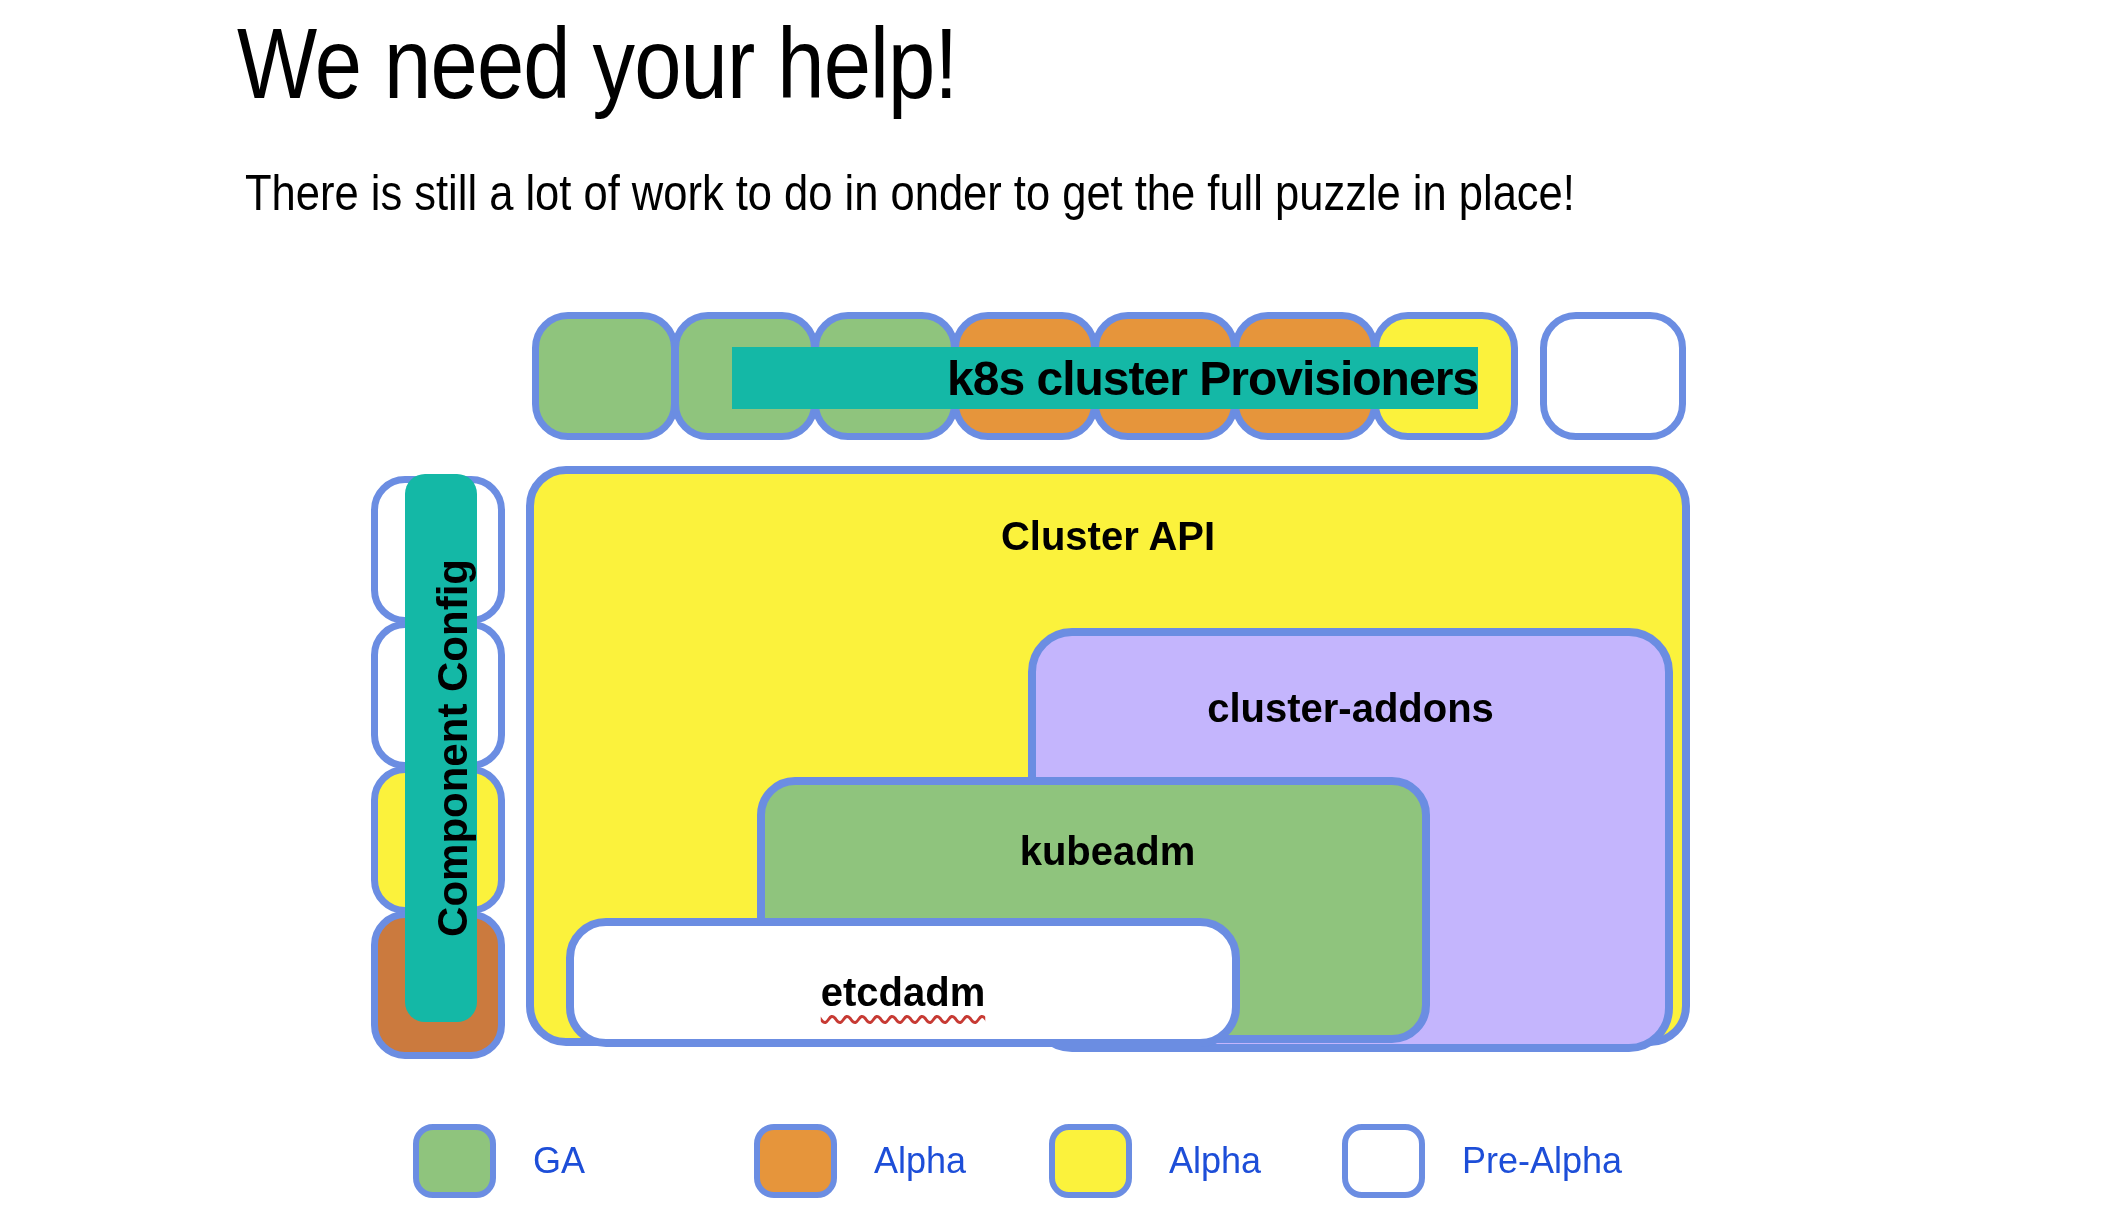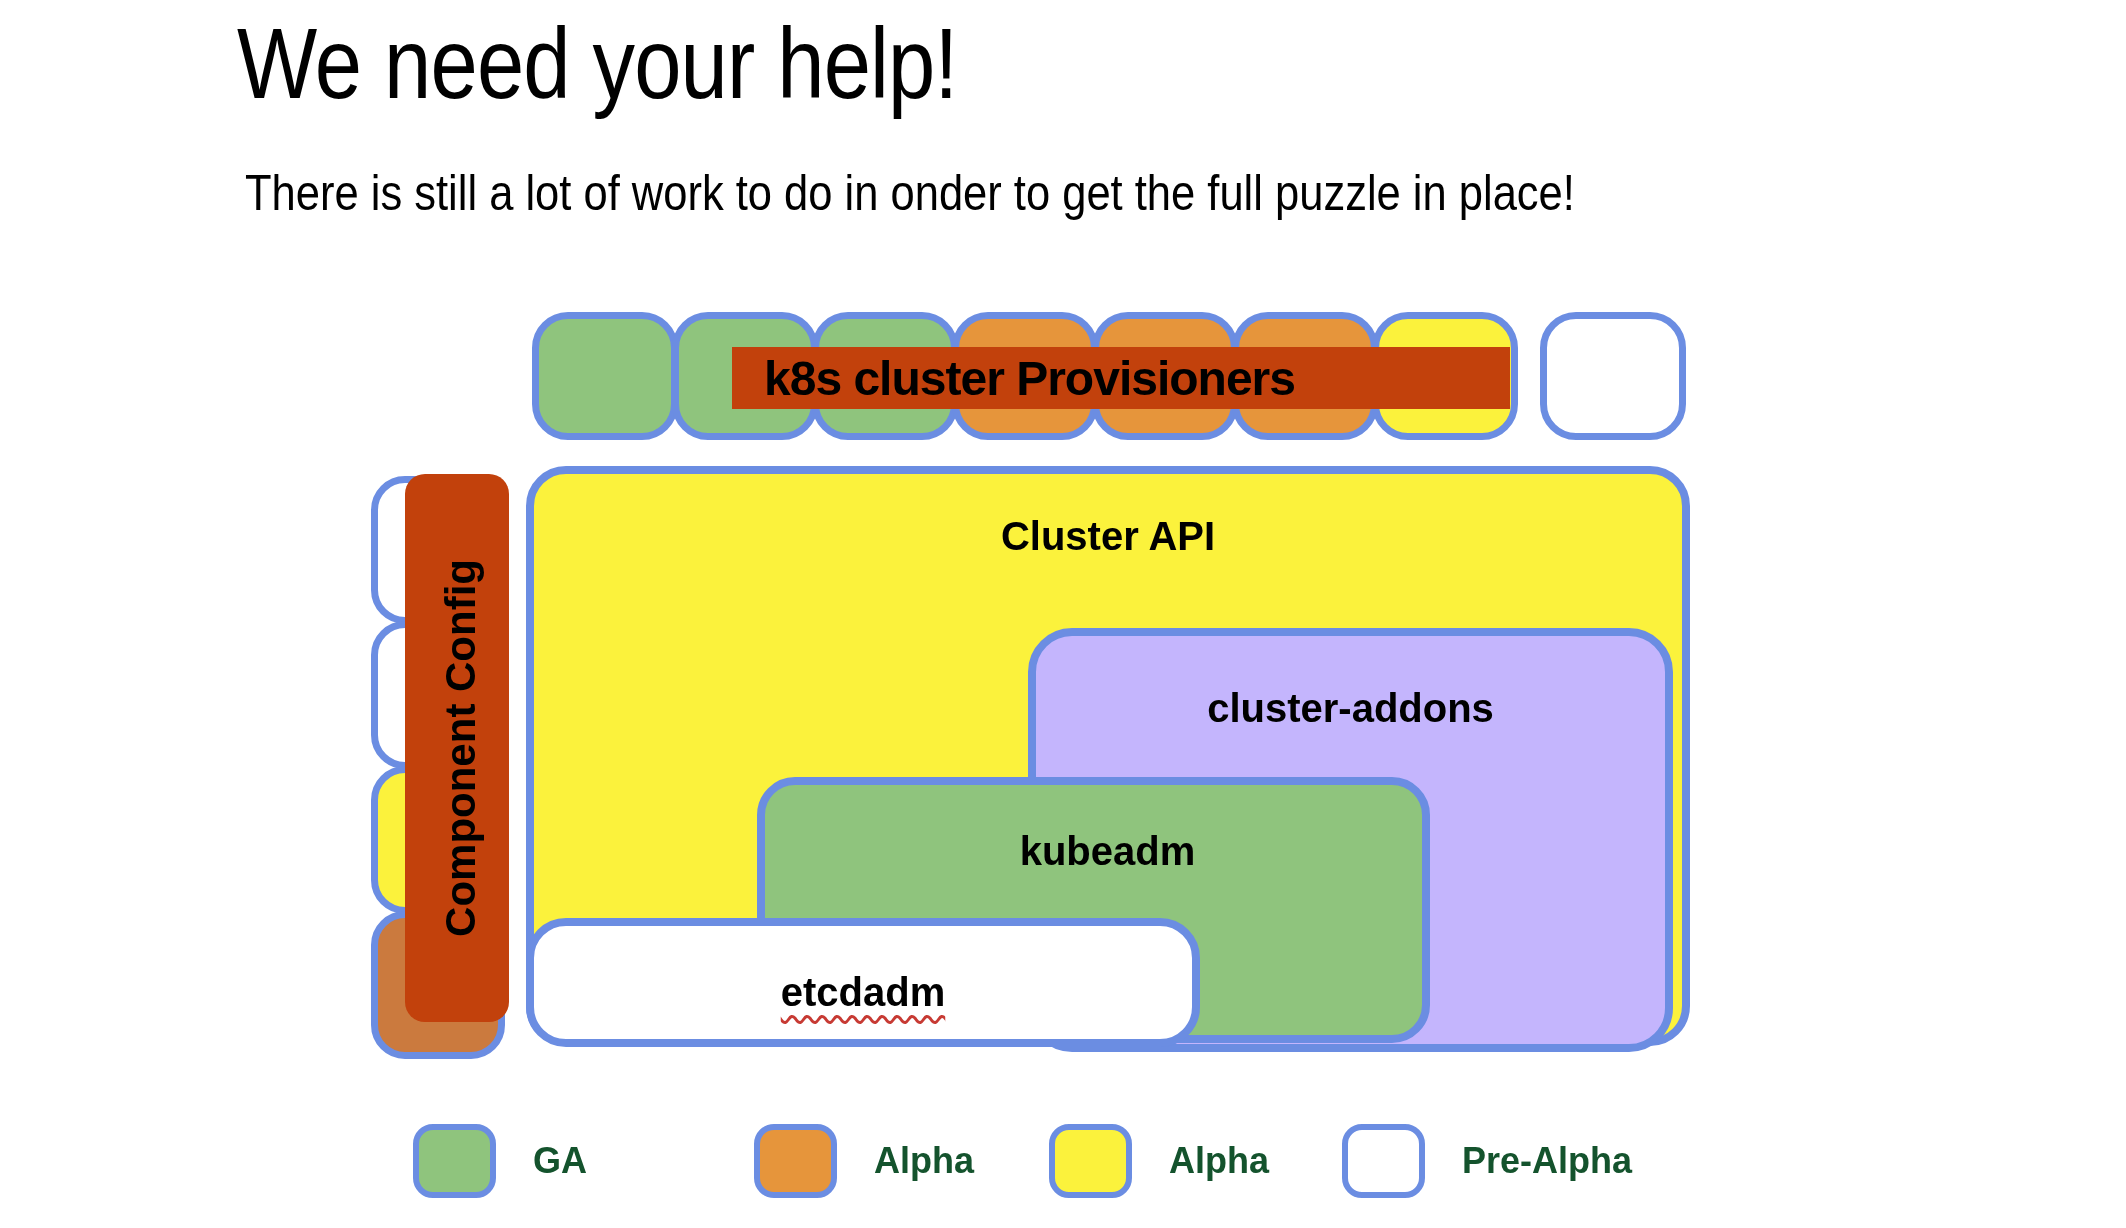--- a/index.html
+++ b/index.html
@@ -24,22 +24,22 @@
   
   .sq{
     position:absolute;box-sizing:border-box;
     border:7px solid var(--blue);
   }
   .prov-sq{top:312px;width:146px;height:128px;border-radius:36px;z-index:10;}
   .cc-sq{left:371px;width:134px;height:148px;border-radius:34px;z-index:10;}
 
   
   .bar{
-    position:absolute;background:#c2410c;z-index:20;
-    display:flex;align-items:center;justify-content:flex-start;padding-left:32px;
+    position:absolute;background:#14b8a6;z-index:20;
+    display:flex;align-items:center;justify-content:flex-end;
   }
   #prov-bar{left:732px;top:347px;width:746px;height:62px;}
   #prov-bar span{font-size:48px;font-weight:700;letter-spacing:-1px;white-space:nowrap;}
   #cc-bar{left:405px;top:474px;width:72px;height:548px;border-radius:20px;}
   #cc-bar span{
     writing-mode:vertical-rl;transform:rotate(180deg);
     font-size:42px;font-weight:700;white-space:nowrap;letter-spacing:0px;
   }
 
   
@@ -66,21 +66,21 @@
 
   
   .legend-item{
     position:absolute;top:1124px;height:74px;
     display:flex;align-items:center;gap:37px;z-index:5;
   }
   .legend-swatch{
     width:83px;height:74px;box-sizing:border-box;flex:0 0 auto;
     border:6px solid var(--blue);border-radius:20px;background:#fff;
   }
-  .legend-label{font-size:36px;font-weight:700;white-space:nowrap;color:#14532d;}
+  .legend-label{font-size:36px;font-weight:400;white-space:nowrap;color:#1d4ed8;}
   #legend-item-0{left:413px;}
   #legend-item-1{left:754px;}
   #legend-item-2{left:1049px;}
   #legend-item-3{left:1342px;}
 </style>
 </head>
 <body style="--blue: #6B8DE2; --red: #C73A33; color: rgb(0, 0, 0);">
 
 <h1 id="title">We need your help!</h1>
 <p id="subtitle">There is still a lot of work to do in onder to get the full puzzle in place!</p>
@@ -116,21 +116,21 @@
   </div>
 
   <div class="box" id="box-cluster-addons" style="background: #c4b5fd;">
     <div class="box-label">cluster-addons</div>
   </div>
 
   <div class="box" id="box-kubeadm" style="background: rgb(143, 196, 125);">
     <div class="box-label">kubeadm</div>
   </div>
 
-  <div class="box" id="box-etcdadm" style="background: rgb(255, 255, 255);">
+  <div class="box" id="box-etcdadm" style="background: rgb(255, 255, 255); margin-left: 40px;">
     <div class="box-label">
       <span class="misspell">etcdadm</span>
     </div>
   </div>
 </div>
 
 <div>
   <div class="legend-item" id="legend-item-0">
     <div class="legend-swatch" style="background: rgb(143, 196, 125);"></div>
     <div class="legend-label">GA</div>

